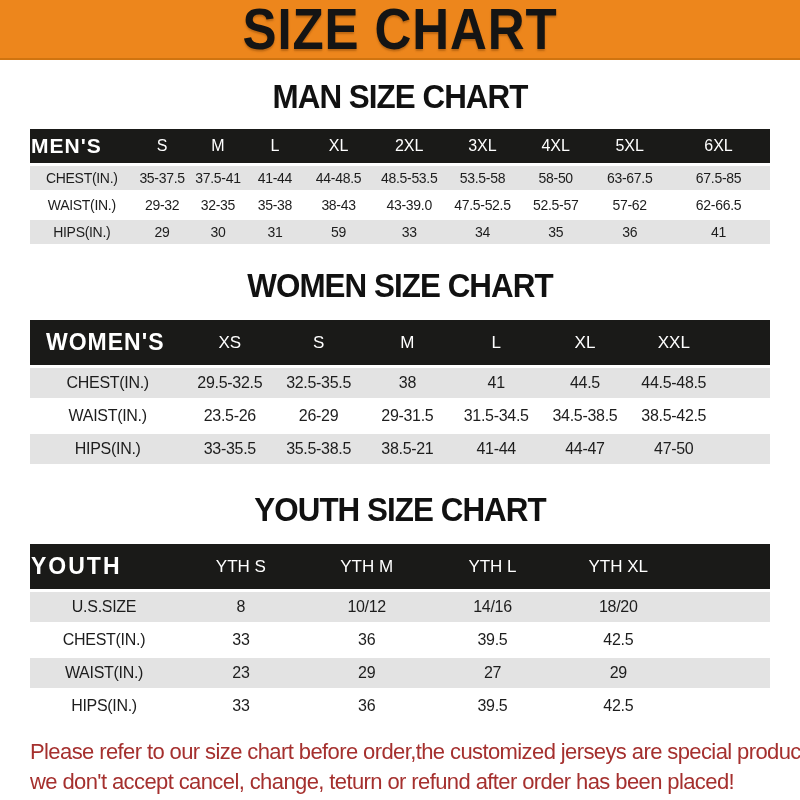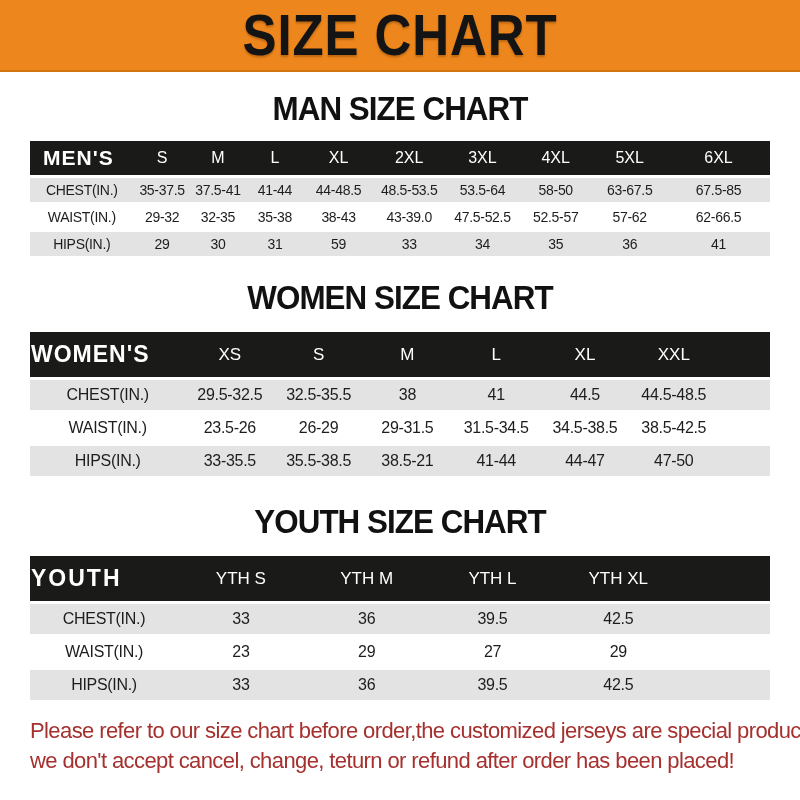--- a/index.html
+++ b/index.html
@@ -10,21 +10,21 @@
     --footer-red: #A5302E;
   }
   * { margin: 0; padding: 0; box-sizing: border-box; }
   html, body {
     width: 800px; height: 800px;
     background: #ffffff;
     font-family: "Liberation Sans", sans-serif;
     overflow: hidden;
   }
   .banner {
-    width: 800px; height: 72px;
+    width: 800px; height: 60px;
     background: var(--banner-bg);
     display: flex; align-items: center; justify-content: center;
     border-bottom: 2px solid #d07410;
   }
   .banner h1 {
     font-size: 58px; font-weight: 700; color: #141414;
     letter-spacing: 1px; line-height: 1;
     transform: scaleX(0.88);
     text-shadow: 0 2px 2px rgba(100,50,0,0.35);
     white-space: nowrap;
@@ -57,25 +57,25 @@
     letter-spacing: 1px; white-space: nowrap;
   }
   td {
     color: var(--text); text-align: center;
     white-space: nowrap; overflow: hidden;
     letter-spacing: -0.3px;
   }
   tbody tr:nth-child(odd)  { background: var(--row-shade); }
   tbody tr:nth-child(even) { background: #ffffff; }
 
-  .tbl-men th          { font-size: 16px; padding: 5px 13px; }
+  .tbl-men th          { font-size: 16px; padding: 5px 1px; }
   .tbl-men th.lbl      { font-size: 21px; }
   .tbl-men td          { font-size: 14px; padding: 4px 1px; }
 
-  .tbl-women th        { font-size: 17px; padding: 9px 1px; }
+  .tbl-women th        { font-size: 17px; padding: 9px 16px; }
   .tbl-women th.lbl    { font-size: 23px; }
   .tbl-women td        { font-size: 16px; padding: 6px 1px; }
 
   .tbl-youth th        { font-size: 17px; padding: 9px 1px; margin-left: 21px; }
   .tbl-youth th.lbl    { font-size: 23px; letter-spacing: 2px; }
   .tbl-youth td        { font-size: 16px; padding: 6px 1px; }
 
   .footer-note {
     margin-top: 13px;
     padding: 0 10px 0 30px;
@@ -124,21 +124,21 @@
         </tr>
       </thead>
       <tbody>
         <tr>
           <td>CHEST(IN.)</td>
           <td>35-37.5</td>
           <td>37.5-41</td>
           <td>41-44</td>
           <td>44-48.5</td>
           <td>48.5-53.5</td>
-          <td>53.5-64</td>
+          <td>53.5-58</td>
           <td>58-50</td>
           <td>63-67.5</td>
           <td>67.5-85</td>
         </tr>
         <tr>
           <td>WAIST(IN.)</td>
           <td>29-32</td>
           <td>32-35</td>
           <td>35-38</td>
           <td>38-43</td>
@@ -240,20 +240,28 @@
           <th class="lbl">YOUTH</th>
           <th>YTH S</th>
           <th>YTH M</th>
           <th>YTH L</th>
           <th>YTH XL</th>
           <th></th>
         </tr>
       </thead>
       <tbody>
         <tr>
+          <td>U.S.SIZE</td>
+          <td>8</td>
+          <td>10/12</td>
+          <td>14/16</td>
+          <td>18/20</td>
+          <td></td>
+        </tr>
+        <tr>
           <td>CHEST(IN.)</td>
           <td>33</td>
           <td>36</td>
           <td>39.5</td>
           <td>42.5</td>
           <td></td>
         </tr>
         <tr>
           <td>WAIST(IN.)</td>
           <td>23</td>

